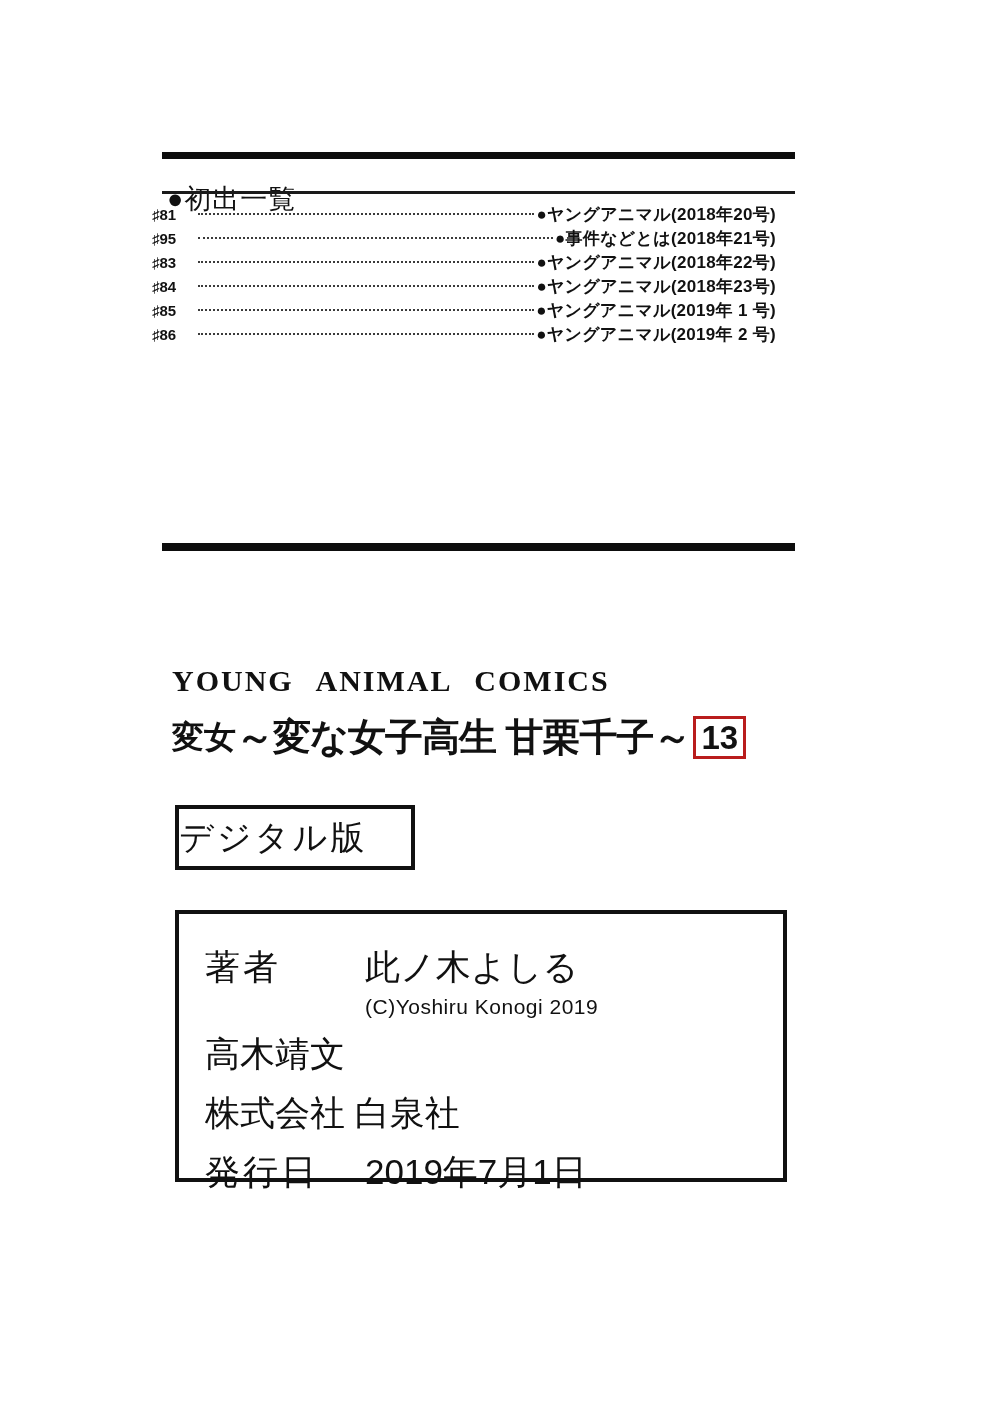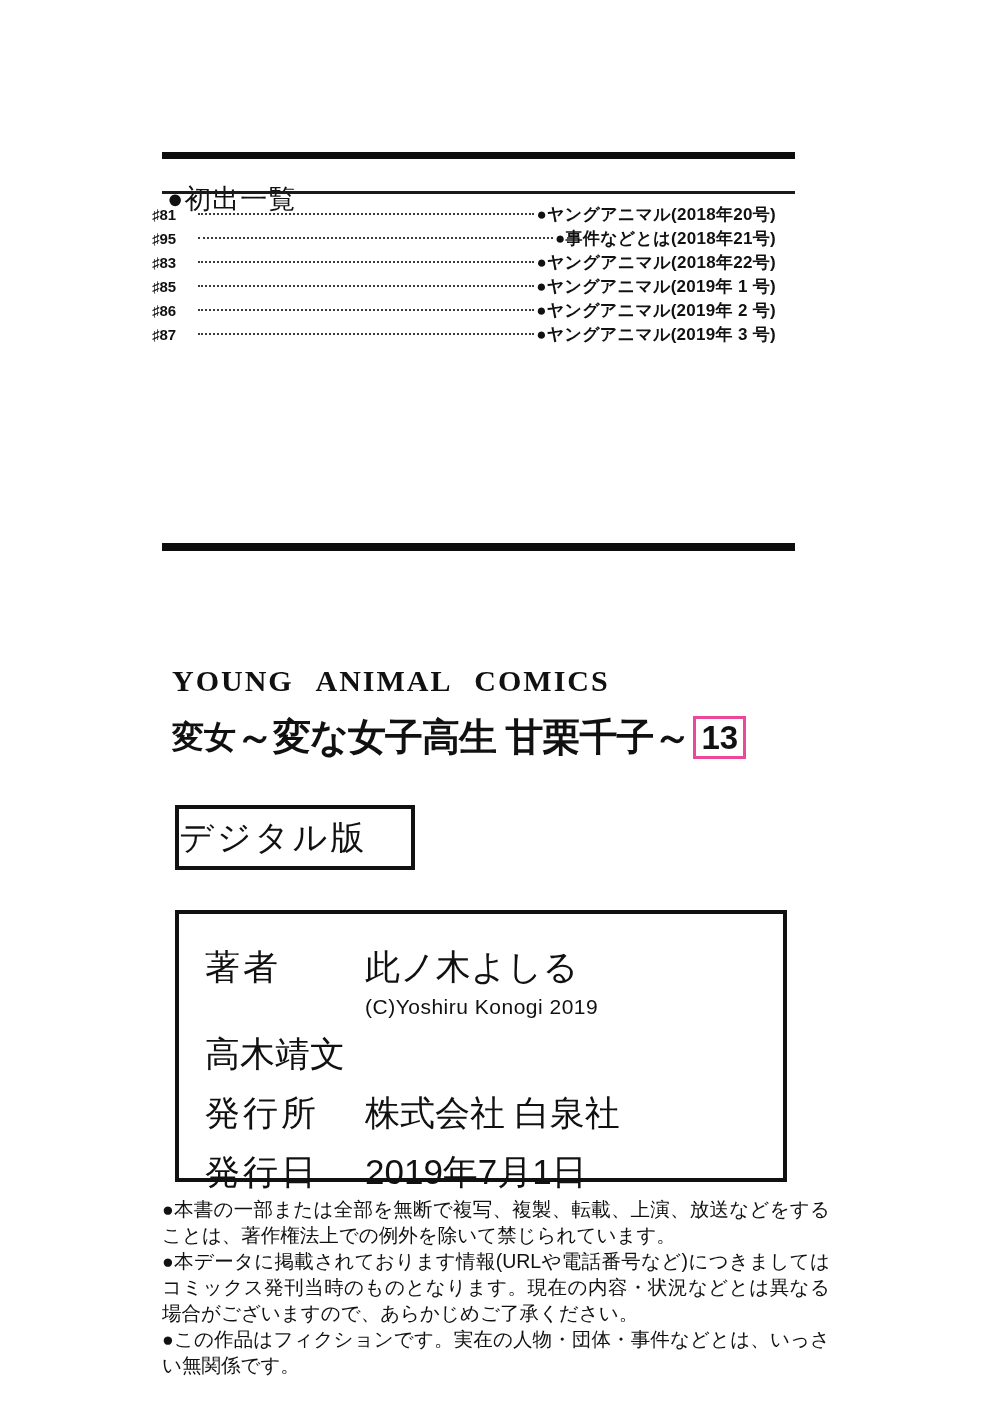--- a/index.html
+++ b/index.html
@@ -24,21 +24,21 @@
   .chapter{min-width:44px;font-size:15px;font-weight:700;white-space:nowrap;}
   .leader{flex:1;height:0;border-bottom:2px dotted #3a3a3a;margin:0 2px;}
   .source{font-size:17px;font-weight:700;white-space:nowrap;letter-spacing:0.3px;}
   
   .brand{position:absolute;left:172px;top:664px;font-family:"Liberation Serif",serif;
          font-weight:700;font-size:30px;letter-spacing:2px;word-spacing:14px;white-space:nowrap;}
   .book-title{position:absolute;left:172px;top:712px;margin:0;font-weight:700;
               display:flex;align-items:center;white-space:nowrap;}
   .t-main{font-size:32px;}
   .t-sub{font-size:38px;letter-spacing:-1px;}
-  .t-vol{font-size:33px;border:3px solid #ec4899;padding:2px 5px;margin-left:3px;line-height:1;}
+  .t-vol{font-size:33px;border:3px solid #b91c1c;padding:2px 5px;margin-left:3px;line-height:1;}
   .edition-box{position:absolute;left:175px;top:805px;width:232px;height:57px;border:4px solid #111;
                display:flex;align-items:center;justify-content:flex-start;
                font-size:34px;letter-spacing:3px;}
   
   .colophon-box{position:absolute;left:175px;top:910px;width:612px;height:272px;border:4px solid #111;
                 padding:30px 12px 0 26px;box-sizing:border-box;}
   .c-row{display:flex;margin-bottom:12px;}
   .c-label{width:160px;font-size:35px;letter-spacing:3px;white-space:nowrap;flex:none;}
   .c-value{font-size:35px;white-space:nowrap;}
   .c-note{display:block;font-size:21px;margin-top:4px;letter-spacing:0.5px;}
@@ -65,33 +65,33 @@
       <span class="chapter">♯95</span>
       <span class="leader"></span>
       <span class="source">●事件などとは(2018年21号)</span>
     </li>
     <li class="pub-row">
       <span class="chapter">♯83</span>
       <span class="leader"></span>
       <span class="source">●ヤングアニマル(2018年22号)</span>
     </li>
     <li class="pub-row">
+      <span class="chapter">♯84</span>
+      <span class="leader"></span>
+      <span class="source">●ヤングアニマル(2018年23号)</span>
+    </li>
+    <li class="pub-row">
       <span class="chapter">♯85</span>
       <span class="leader"></span>
       <span class="source">●ヤングアニマル(2019年 1 号)</span>
     </li>
     <li class="pub-row">
       <span class="chapter">♯86</span>
       <span class="leader"></span>
       <span class="source">●ヤングアニマル(2019年 2 号)</span>
-    </li>
-    <li class="pub-row">
-      <span class="chapter">♯87</span>
-      <span class="leader"></span>
-      <span class="source">●ヤングアニマル(2019年 3 号)</span>
     </li>
   </ul>
 
   <div class="bar-thick bar-mid"></div>
 
   <div class="brand">YOUNG ANIMAL COMICS</div>
   <h1 class="book-title">
     <span class="t-main">変女</span>
     <span class="t-sub">～変な女子高生 甘栗千子～</span>
     <span class="t-vol">13</span>
@@ -105,28 +105,22 @@
       <span class="c-label">著者</span>
       <span class="c-val-wrap">
         <span class="c-value">此ノ木よしる</span>
         <span class="c-note">(C)Yoshiru Konogi 2019</span>
       </span>
     </div>
     <div class="c-row">
       <span class="c-value">高木靖文</span>
     </div>
     <div class="c-row">
-      <span class="c-label">発行所</span>
       <span class="c-value">株式会社 白泉社</span>
     </div>
     <div class="c-row">
       <span class="c-label">発行日</span>
       <span class="c-value">2019年7月1日</span>
     </div>
   </div>
 
-  <div class="notices">
-    <p>●本書の一部または全部を無断で複写、複製、転載、上演、放送などをすることは、著作権法上での例外を除いて禁じられています。</p>
-    <p>●本データに掲載されております情報(URLや電話番号など)につきましてはコミックス発刊当時のものとなります。現在の内容・状況などとは異なる場合がございますので、あらかじめご了承ください。</p>
-    <p>●この作品はフィクションです。実在の人物・団体・事件などとは、いっさい無関係です。</p>
-  </div>
 
 </div>
 
 </body></html>

